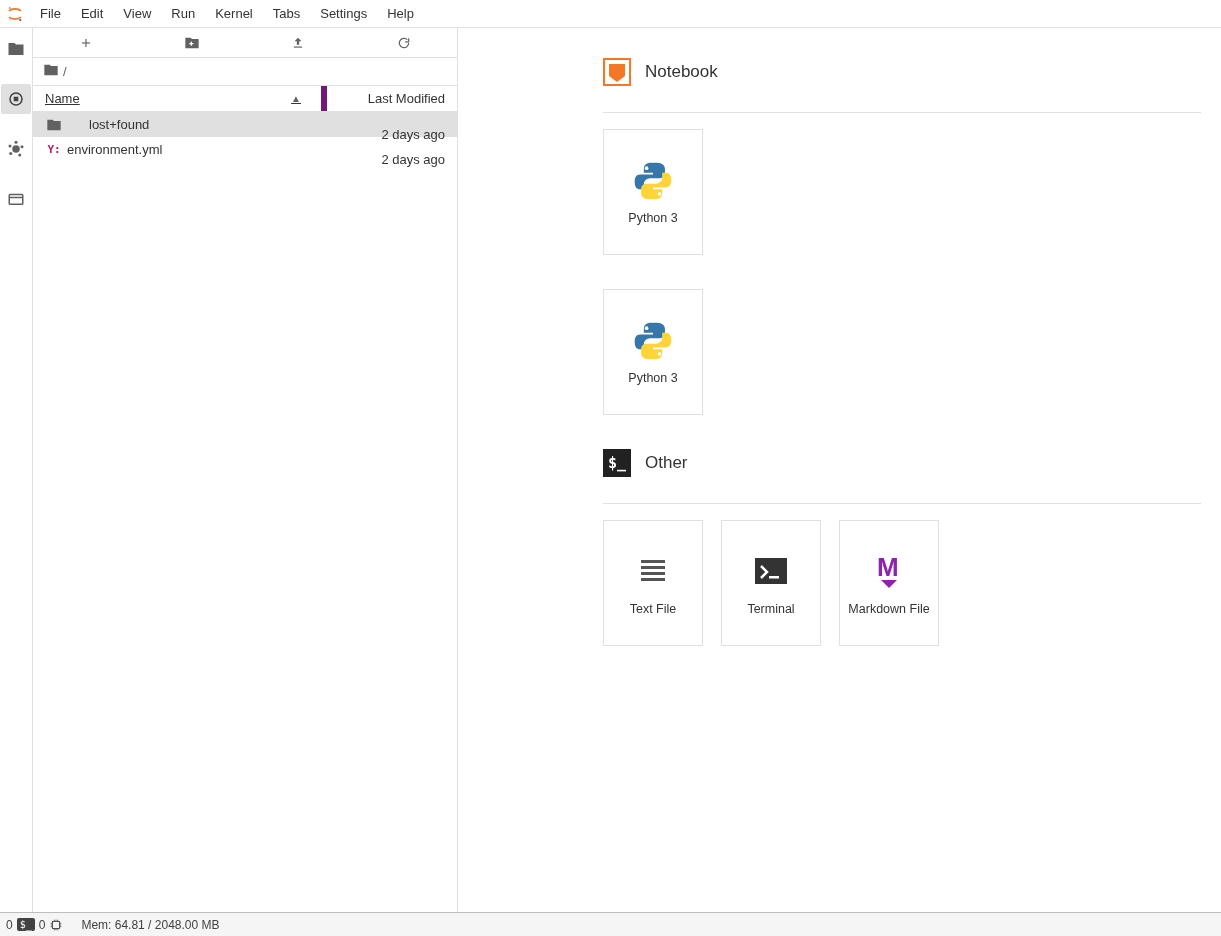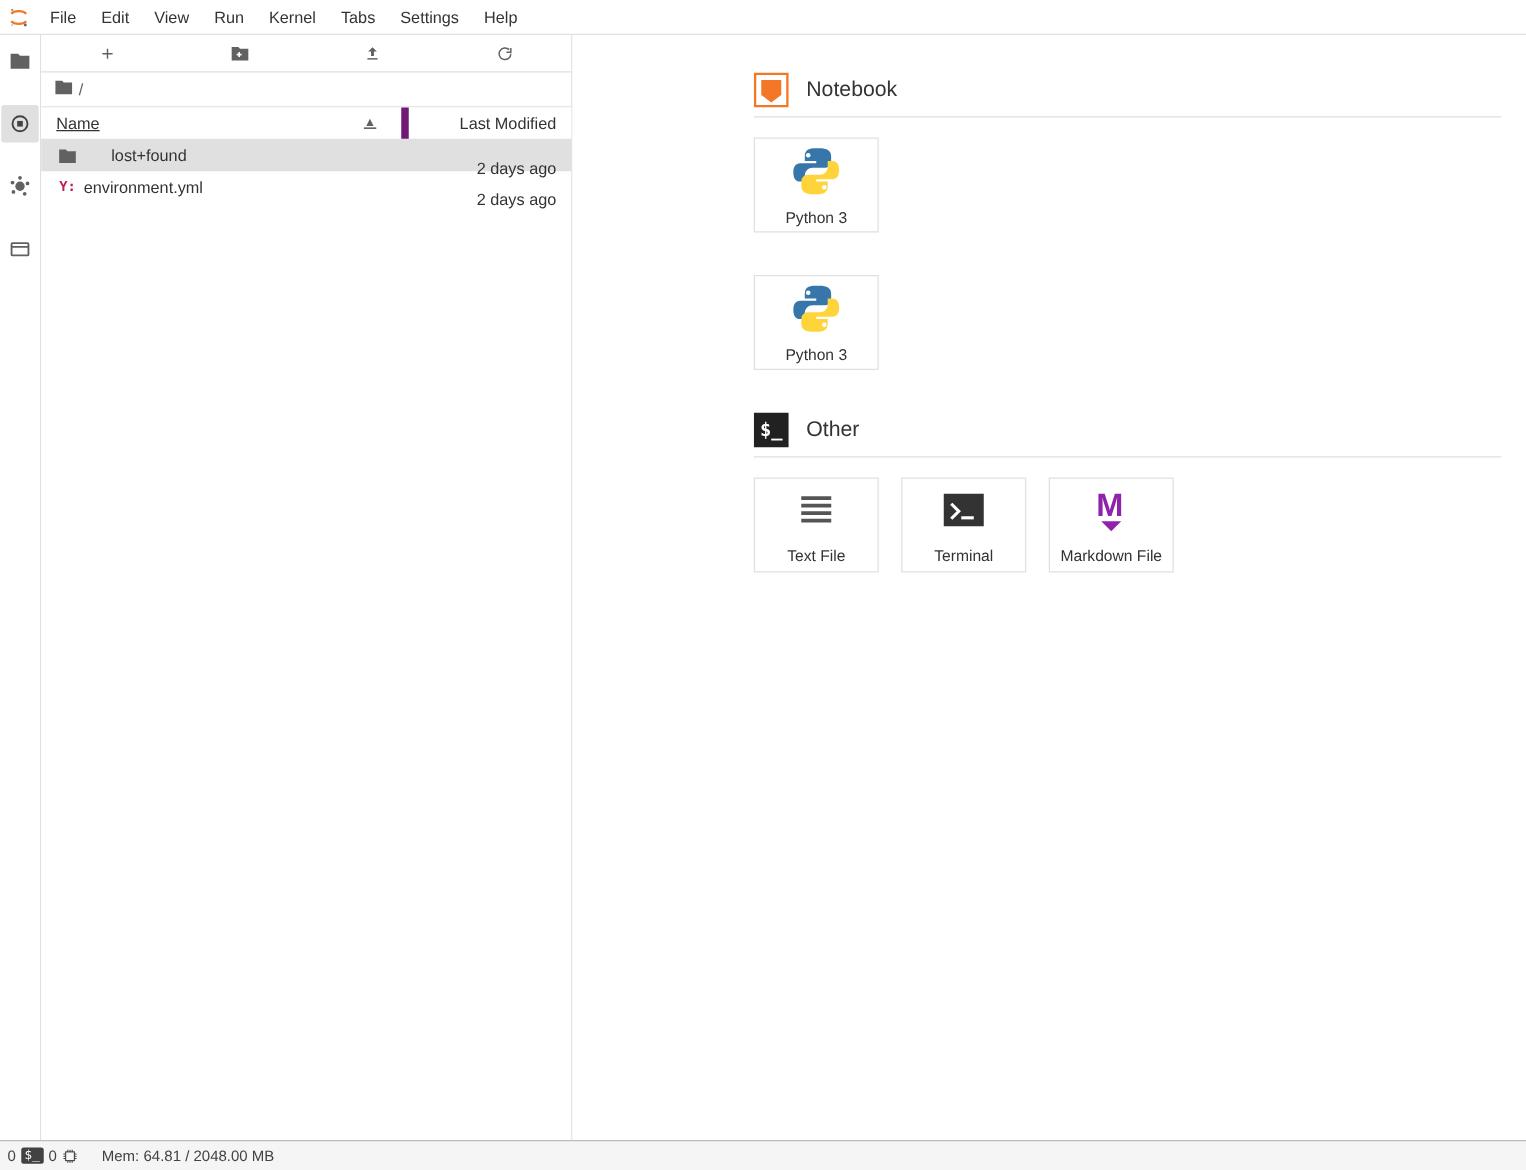--- a/index.html
+++ b/index.html
@@ -170,21 +170,21 @@
 .launcher-body {
   flex: 1;
   overflow: auto;
   padding: 30px 0 0 145px;
 }
 .launcher-section { margin-bottom: 34px; }
 .section-header {
   display: flex;
   align-items: center;
   gap: 14px;
-  padding-bottom: 7px;
+  padding-bottom: 26px;
   border-bottom: 1px solid #e0e0e0;
   margin-bottom: 16px;
   margin-right:20px;
 }
 .section-icon {
   width: 28px;
   height: 28px;
   display:flex;
   align-items:center;
   justify-content:center;
@@ -194,21 +194,21 @@
   color: #333;
   font-weight:400;
 }
 .cards {
   display: flex;
   gap: 18px;
   flex-wrap: wrap;
 }
 .card {
   width: 100px;
-  height: 76px;
+  height: 126px;
   border: 1px solid #e0e0e0;
   display: flex;
   flex-direction: column;
   align-items: center;
   justify-content: center;
   cursor: pointer;
   background:#fff;
   padding:4px;
 }
 .card .card-icon {

